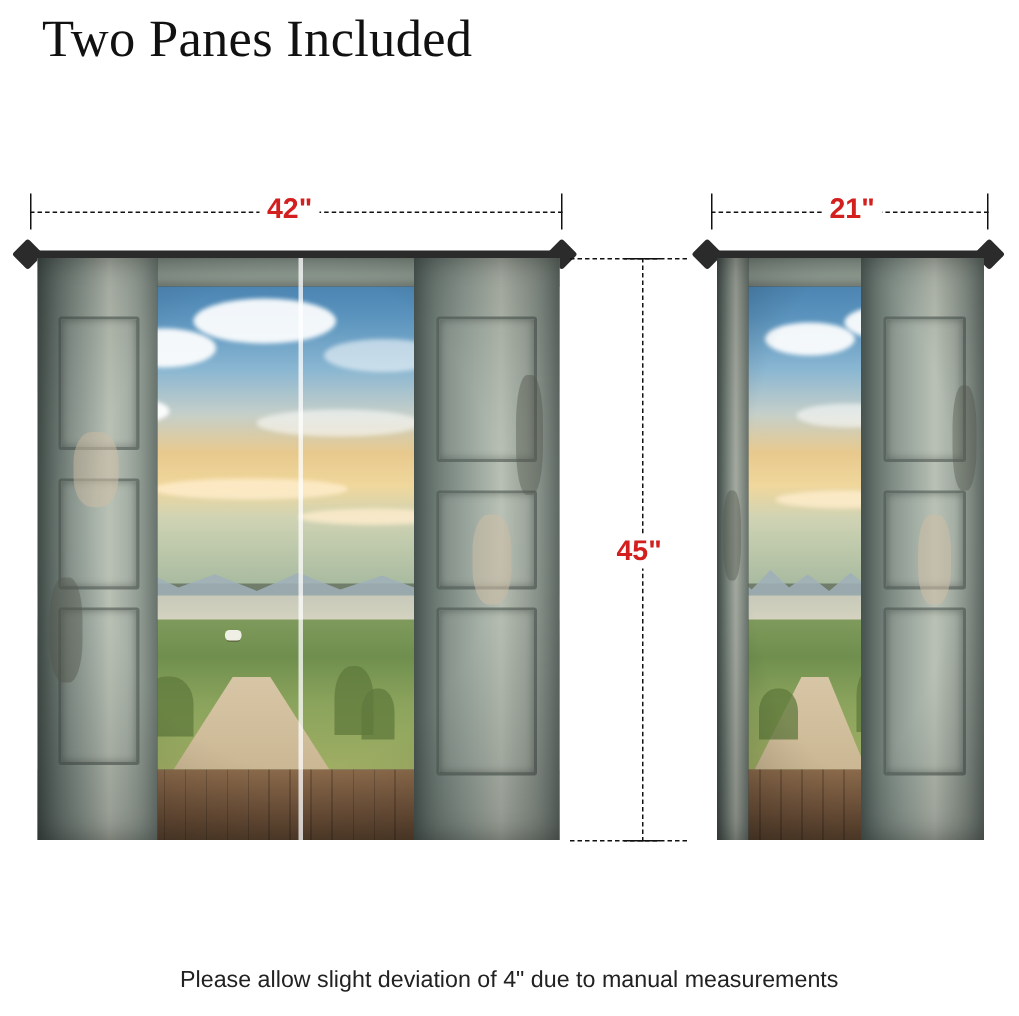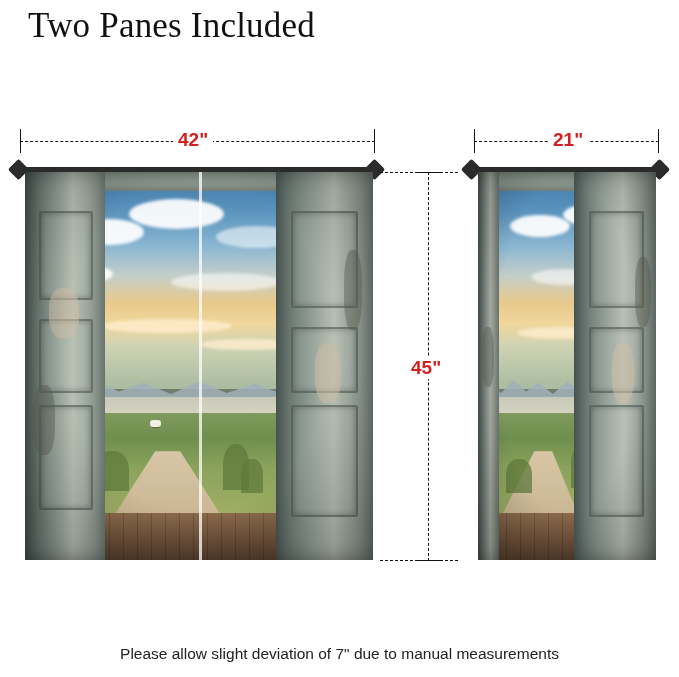--- a/index.html
+++ b/index.html
@@ -334,15 +334,15 @@
         <div class="door-panel-detail" style="left:18%; top:10%; width:62%; height:24%;"></div>
         <div class="door-panel-detail" style="left:18%; top:40%; width:62%; height:16%;"></div>
         <div class="door-panel-detail" style="left:18%; top:60%; width:62%; height:28%;"></div>
         <div class="peel" style="left:46%; top:44%; width:22px; height:60px;"></div>
         <div class="peel d" style="left:74%; top:22%; width:16px; height:70px;"></div>
       </div>
       <div class="vignette"></div>
     </div>
   </div>
 
-  <div class="footer">Please allow slight deviation of 7" due to manual measurements</div>
+  <div class="footer">Please allow slight deviation of 4" due to manual measurements</div>
 
 </div>
 
 </body></html>

